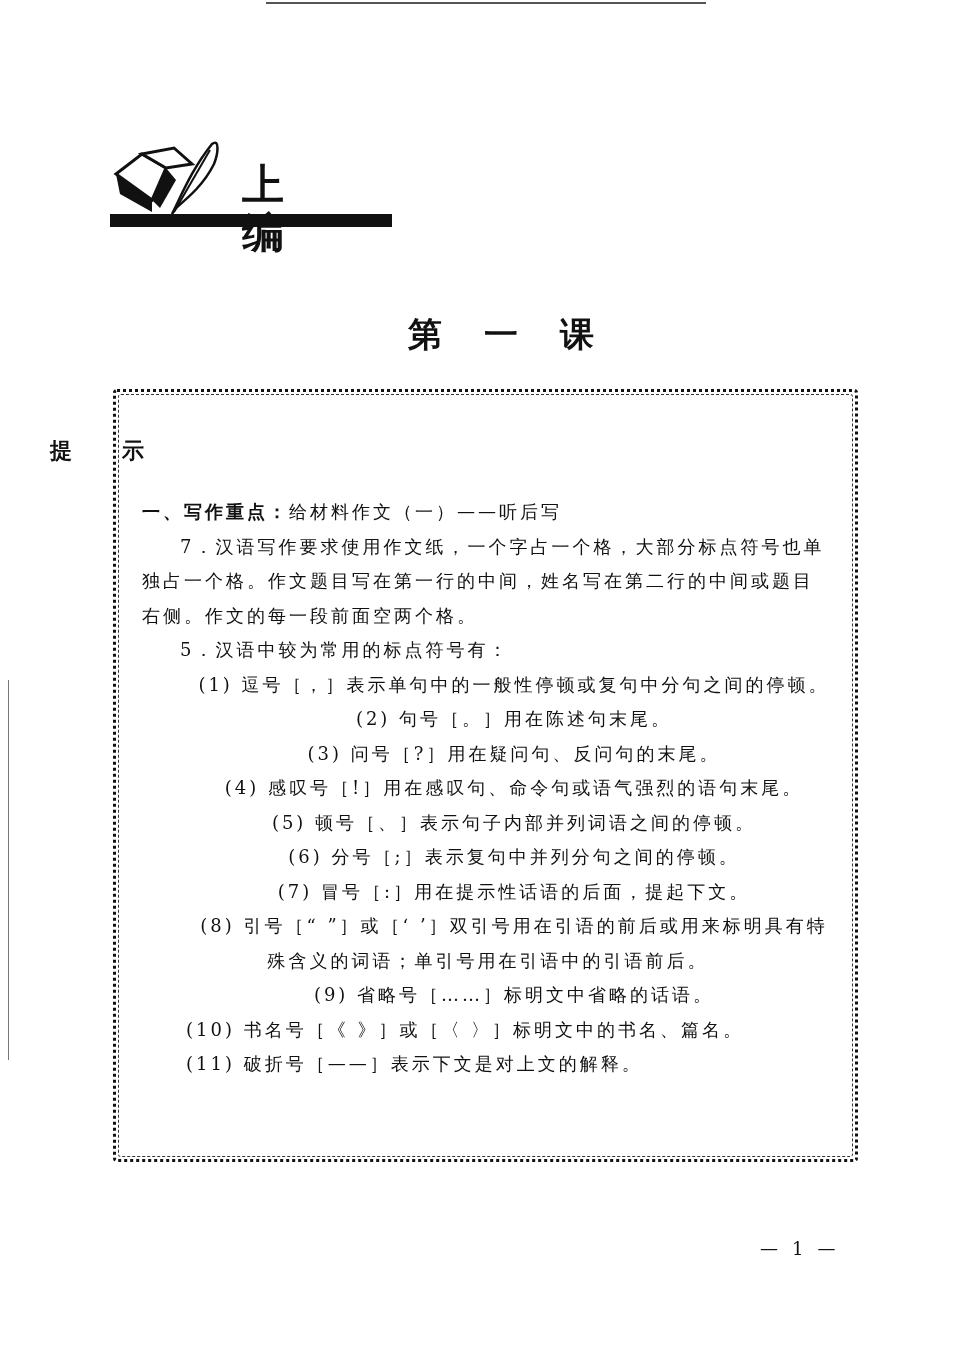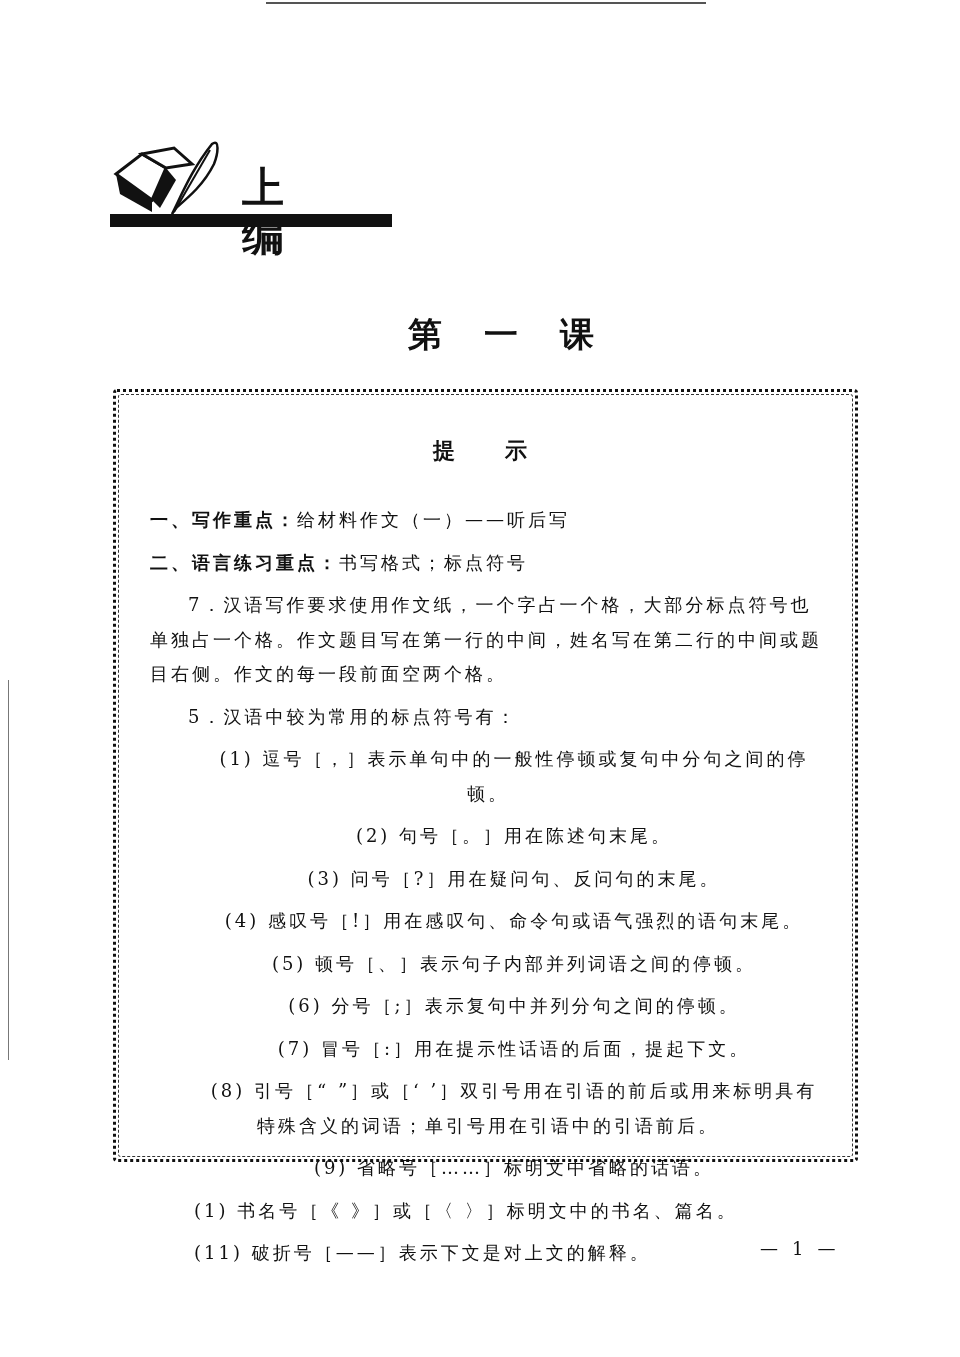--- a/index.html
+++ b/index.html
@@ -7,43 +7,43 @@
       width: 960px; height: 1357px; background: #ffffff; position: relative; overflow: hidden;
       font-family: "DejaVu Serif", "Liberation Serif", serif; color: #111;
     }
     .top-rule { position: absolute; left: 266px; top: 2px; width: 440px; height: 2px; background: #555; }
     .left-rule { position: absolute; left: 8px; top: 680px; width: 1px; height: 380px; background: #777; }
 
     .part-header { position: absolute; left: 110px; top: 130px; width: 282px; height: 100px; }
     .part-header .book-icon { position: absolute; left: 2px; top: 4px; width: 112px; height: 82px; }
     .part-header .part-title {
       position: absolute; left: 132px; top: 34px; font-size: 42px; font-weight: bold;
-      letter-spacing: 44px; font-family: Liberation Sans, sans-serif; line-height: 48px;
+      letter-spacing: 44px; font-family: Liberation Mono, monospace; line-height: 48px;
     }
     .part-header .bar { position: absolute; left: 0; top: 84px; width: 282px; height: 13px; background: #111; }
 
     .lesson-title {
       position: absolute; left: 0; top: 312px; width: 960px; text-align: center;
       font-size: 34px; letter-spacing: 42px; text-indent: 42px; font-weight: bold; line-height: 44px; margin-left: 21px;
     }
 
     .tips-box {
       position: absolute; left: 113px; top: 389px; width: 745px; height: 773px;
       border: 3px dotted #111; border-radius: 4px; box-sizing: border-box;
     }
     .tips-box::before {
       content: ""; position: absolute; inset: 2px; border: 1px dashed #333; border-radius: 3px;
     }
     .tips-heading {
-      position: absolute; left: 0; top: 436px; width: 960px; text-align: center;
+      position: absolute; left: 0; top: 436px; width: 960px; 
       font-family: Liberation Serif, serif; font-weight: bold; font-size: 22px; letter-spacing: 50px; text-indent: 50px;
     }
 
     .content { position: absolute; left: 142px; top: 495px; width: 692px; font-size: 18px; line-height: 34.5px; letter-spacing: 3px; }
-    .content p { margin: 8px; }
+    .content p { margin: 0; }
     .kp-label { font-family: "DejaVu Sans", sans-serif; font-weight: bold; }
     .indent1 { text-indent: 38px; }
     .indent2 { text-indent: 52px; text-align: center; }
     .indent3 { text-indent: 44px; }
 
     .page-number {
       position: absolute; left: 760px; top: 1238px; font-size: 18px; letter-spacing: 14px;
     }
   </style>
 </head>
@@ -67,31 +67,28 @@
 
 <div class="lesson-title">第一课</div>
 
 <div class="tips-box"></div>
 <div class="tips-heading">提示</div>
 
 <div class="content">
   <p>
     <span class="kp-label">一、写作重点：</span><span>给材料作文（一）——听后写</span>
   </p>
-  <p>
-    <span class="kp-label">二、语言练习重点：</span><span>书写格式；标点符号</span>
-  </p>
   <p class="indent1">7．汉语写作要求使用作文纸，一个字占一个格，大部分标点符号也单独占一个格。作文题目写在第一行的中间，姓名写在第二行的中间或题目右侧。作文的每一段前面空两个格。</p>
   <p class="indent1">5．汉语中较为常用的标点符号有：</p>
   <p class="indent2">(1) 逗号［，］表示单句中的一般性停顿或复句中分句之间的停顿。</p>
   <p class="indent2">(2) 句号［。］用在陈述句末尾。</p>
   <p class="indent2">(3) 问号［?］用在疑问句、反问句的末尾。</p>
   <p class="indent2">(4) 感叹号［!］用在感叹句、命令句或语气强烈的语句末尾。</p>
   <p class="indent2">(5) 顿号［、］表示句子内部并列词语之间的停顿。</p>
   <p class="indent2">(6) 分号［;］表示复句中并列分句之间的停顿。</p>
   <p class="indent2">(7) 冒号［:］用在提示性话语的后面，提起下文。</p>
   <p class="indent2">(8) 引号［“ ”］或［‘ ’］双引号用在引语的前后或用来标明具有特殊含义的词语；单引号用在引语中的引语前后。</p>
   <p class="indent2">(9) 省略号［……］标明文中省略的话语。</p>
-  <p class="indent3">(1) 书名号［《 》］或［〈 〉］标明文中的书名、篇名。</p>
+  <p class="indent3">(10) 书名号［《 》］或［〈 〉］标明文中的书名、篇名。</p>
   <p class="indent3">(11) 破折号［——］表示下文是对上文的解释。</p>
 </div>
 
 <div class="page-number">—1—</div>
 
 </body></html>

